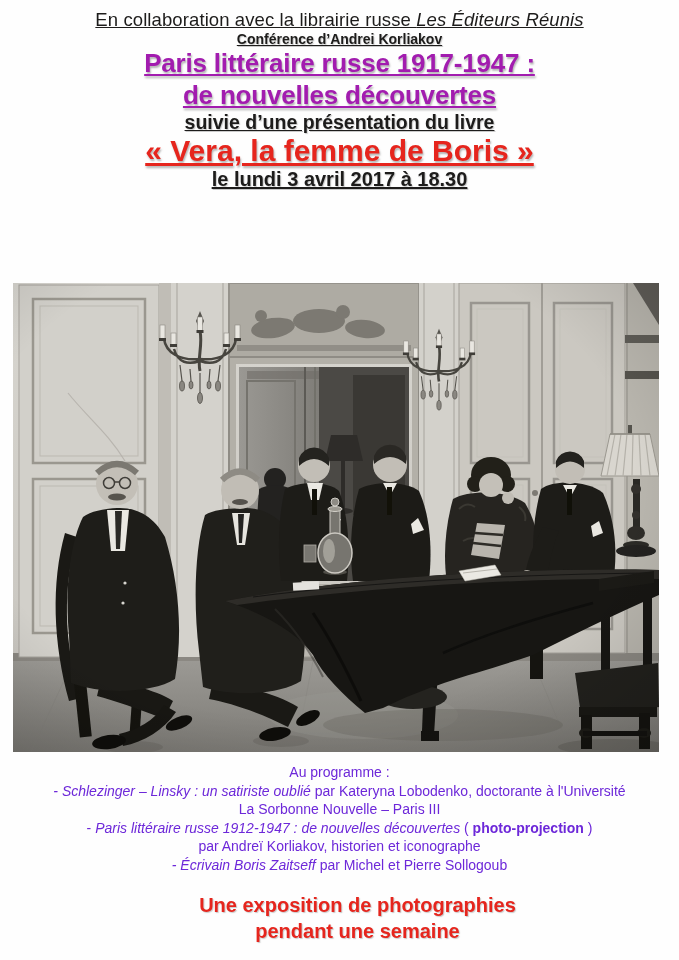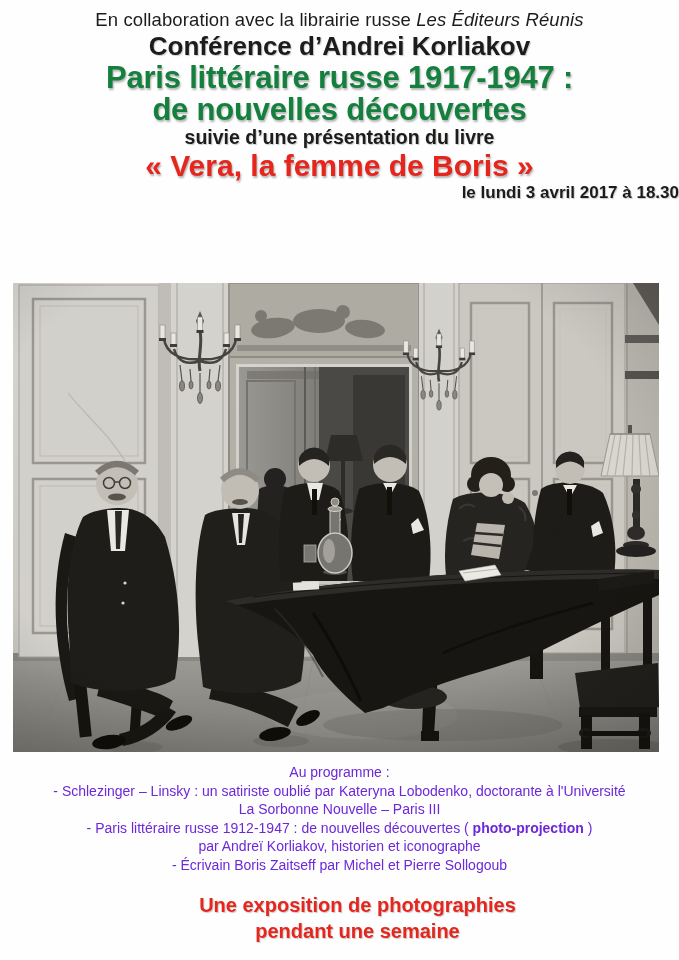--- a/index.html
+++ b/index.html
@@ -1,43 +1,43 @@
 <!DOCTYPE html>
 <html><head>
 <meta charset="utf-8">
 <style>
   html,body{margin:0;padding:0;background:#ffffff;}
   .page{
     position:relative;width:679px;height:960px;margin:0;background:#fefefe;
     font-family:"Liberation Sans", sans-serif;color:#1d1c1b;overflow:hidden;
   }
   .hdr{text-align:center;padding-top:9px;}
-  .hdr p, .hdr h1, .hdr h2{margin:0;}
+  .hdr p, .hdr h1, .hdr h2{margin:0;text-decoration:underline;}
   .intro{font-size:18.5px;letter-spacing:.1px;}
   .intro .it{font-style:italic;}
-  .conf{font-size:26px;font-weight:bold;margin-top:7px;text-shadow:1px 1px 1px rgba(140,140,140,.45);}
+  .conf{font-size:14px;font-weight:bold;margin-top:7px;text-shadow:1px 1px 1px rgba(140,140,140,.45);}
   .red-title{
-    color:#15803d;font-size:31px;font-weight:bold;line-height:32px;margin-top:10px;
+    color:#a21caf;font-size:26px;font-weight:bold;line-height:32px;margin-top:10px;
     letter-spacing:-.2px;text-shadow:1px 2px 2px rgba(130,130,130,.6);
   }
   .suivie{font-size:19.5px;font-weight:bold;margin-top:12px;text-shadow:1px 1px 1px rgba(140,140,140,.45);}
   .vera{
     color:#e6251d;font-size:30px;font-weight:bold;margin-top:8px;
     text-shadow:1px 2px 2px rgba(130,130,130,.6);
   }
-  .datetime{font-size:17px;font-weight:bold;margin-top:10px;text-shadow:1px 1px 1px rgba(140,140,140,.45);text-align:right;}
+  .datetime{font-size:20px;font-weight:bold;margin-top:10px;text-shadow:1px 1px 1px rgba(140,140,140,.45);}
   .address{font-size:18.5px;margin-top:8px;}
   .photo{position:absolute;left:13px;top:283px;width:646px;height:469px;margin:0;}
   .photo svg{display:block;width:100%;height:100%;}
   .program{
     position:absolute;top:763px;left:0;width:100%;text-align:center;
     font-size:14px;line-height:18.6px;color:#6d28d9;
   }
   .program p{margin:0;}
-  .program .it{}
+  .program .it{font-style:italic;}
   .program .bd{font-weight:bold;margin-top:20px;}
   .expo{
     position:absolute;top:892px;left:0;width:100%;text-align:center;
     color:#e6251d;font-weight:bold;font-size:20px;line-height:26px;
     text-shadow:1px 1px 1px rgba(150,150,150,.5);
     padding-left:18px;
   }
   .expo p{margin:0;}
 </style>
 </head>

